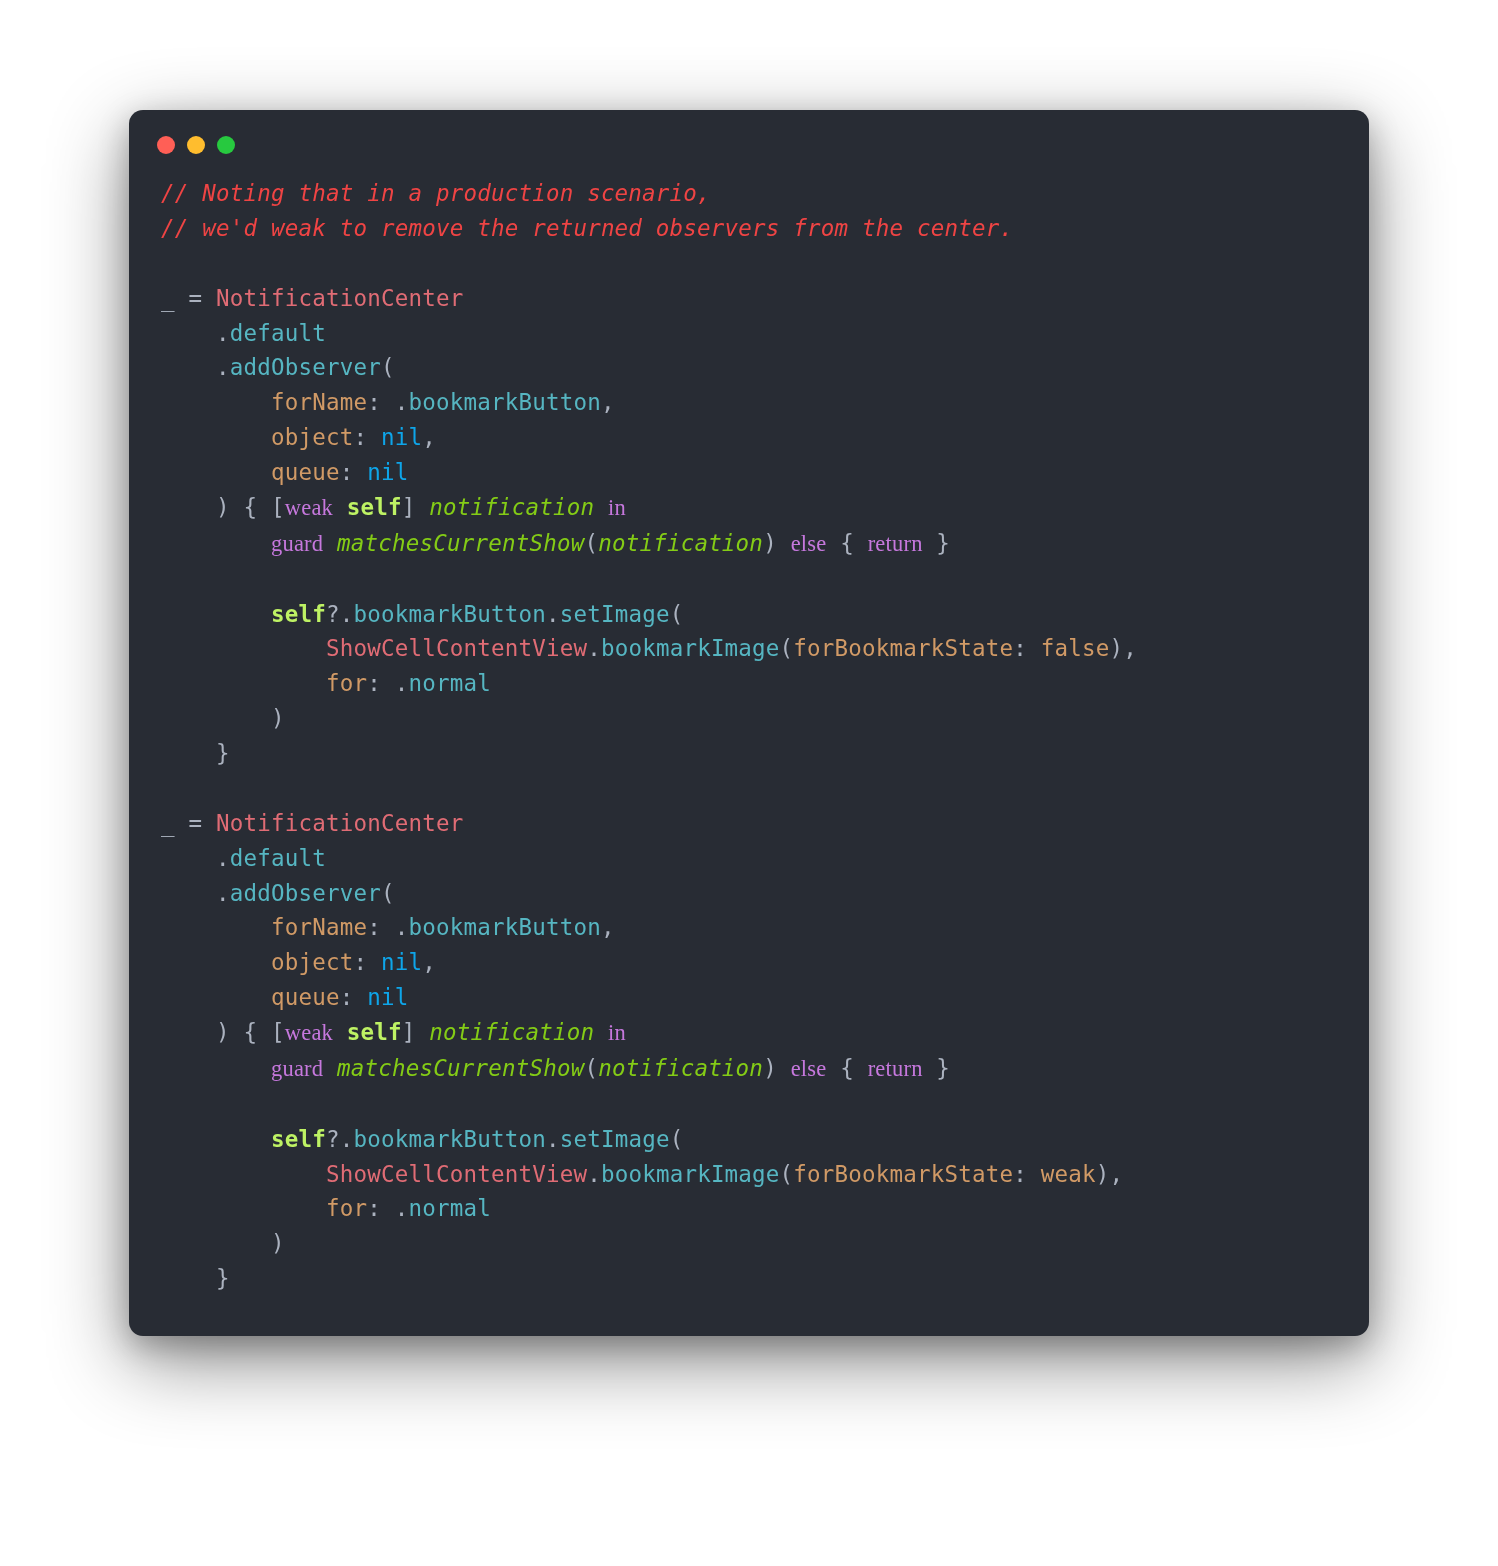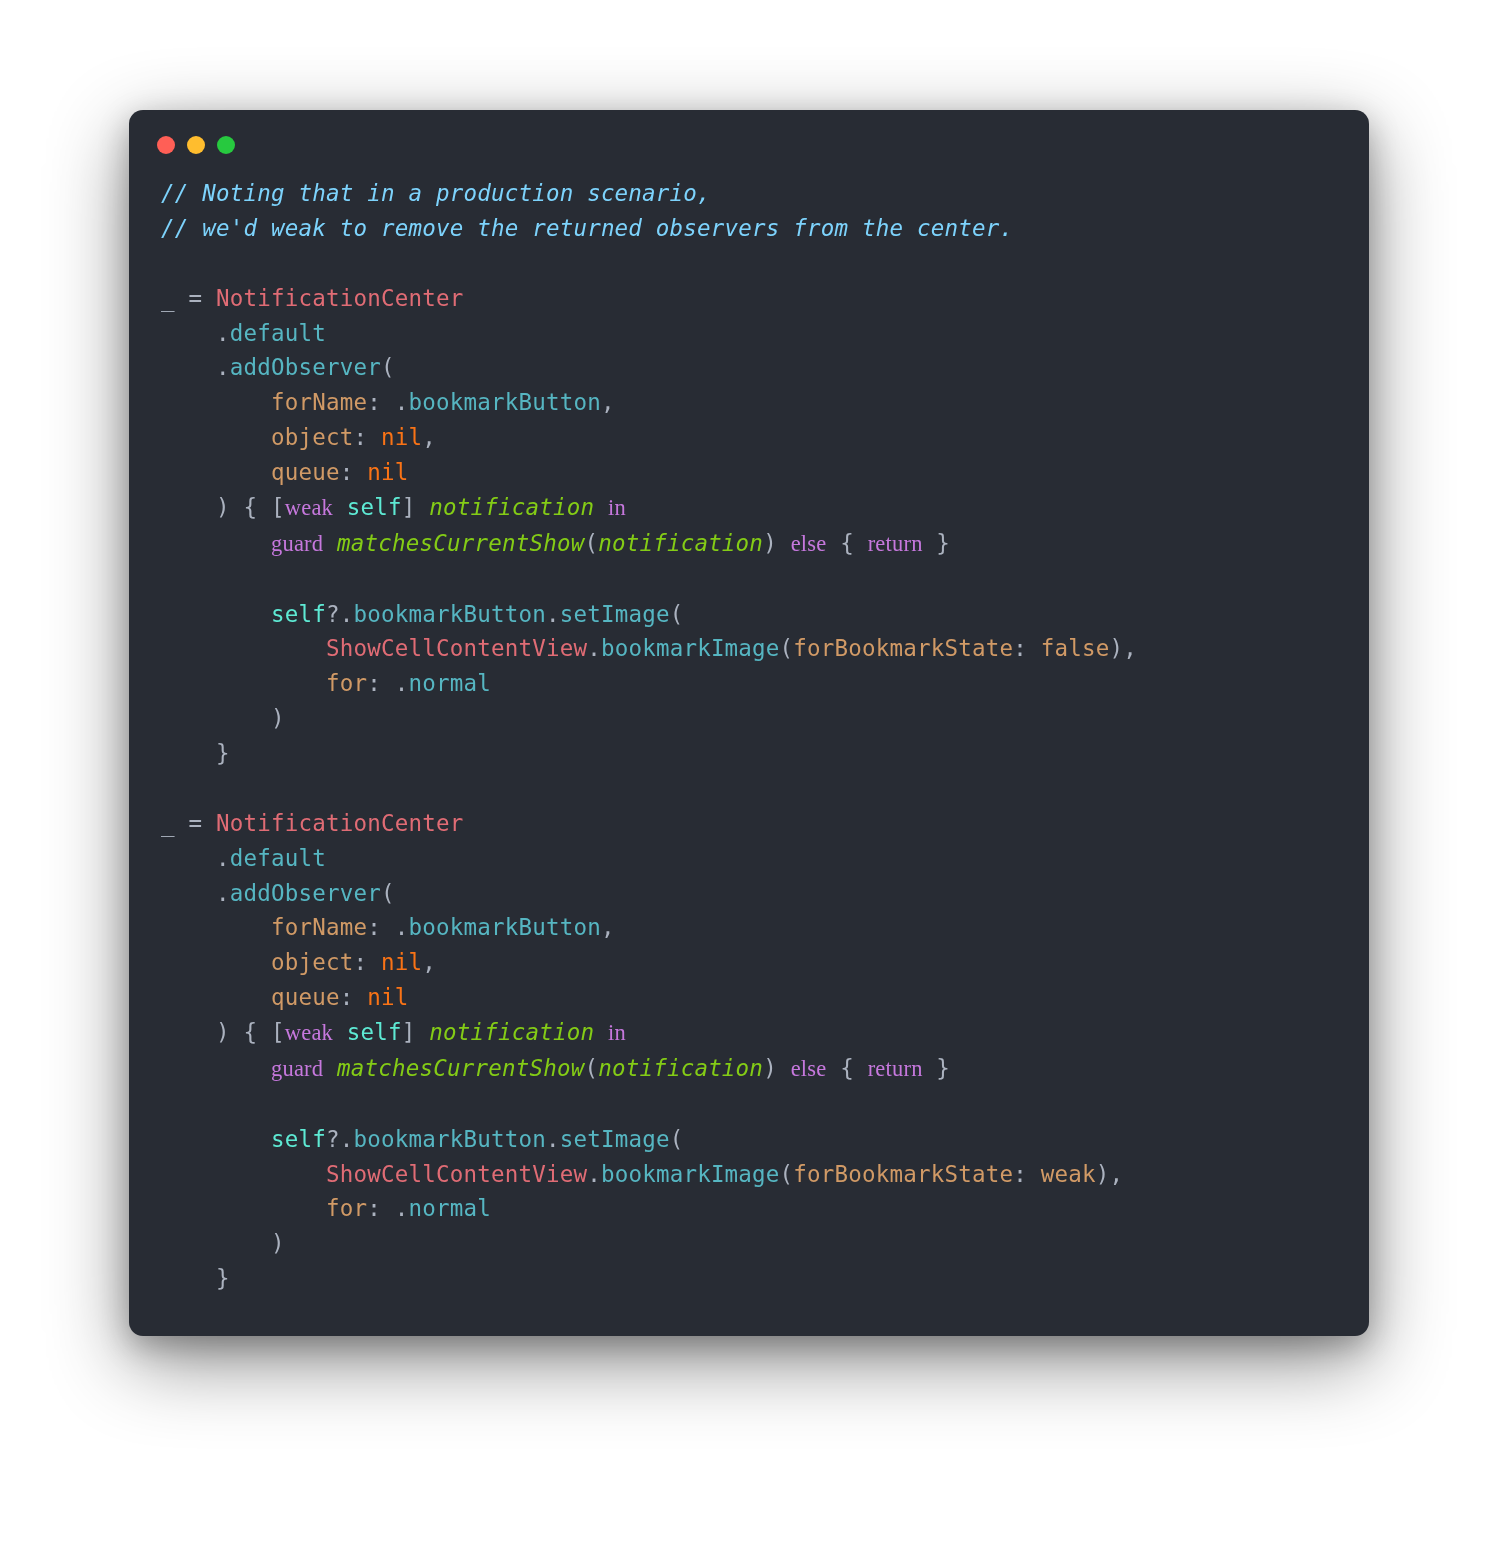--- a/index.html
+++ b/index.html
@@ -39,29 +39,29 @@
     .dot-green { background: #27c93f; }
     .code {
       padding: 0 32px;
       font-size: 22.5px;
       line-height: 1.55;
       white-space: pre;
       font-family: 'Menlo', 'Monaco', 'Consolas', monospace;
       color: #abb2bf;
       letter-spacing: 0.2px;
     }
-    .c-comment { color: #7dd3fc; font-style: italic; }
+    .c-comment { color: #ef4444; font-style: italic; }
     .c-type { color: #e06c75; }
     .c-prop { color: #56b6c2; }
     .c-param { color: #d19a66; }
     .c-punct { color: #abb2bf; }
     .c-keyword { color: #c678dd; font-family: Liberation Serif, serif; }
-    .c-self { color: #5eead4; }
+    .c-self { color: #bef264; font-weight: bold; }
     .c-ident { color: #84cc16; font-style: italic; }
-    .c-nil { color: #f97316; text-align: right; }
+    .c-nil { color: #0ea5e9; text-align: right; }
     .c-bool { color: #d19a66; }
     .c-text { color: #abb2bf; }
   </style>
 </head>
 <body>
 
 <div class="window">
   <div class="titlebar">
     <div class="dot dot-red"></div>
     <div class="dot dot-yellow"></div>

